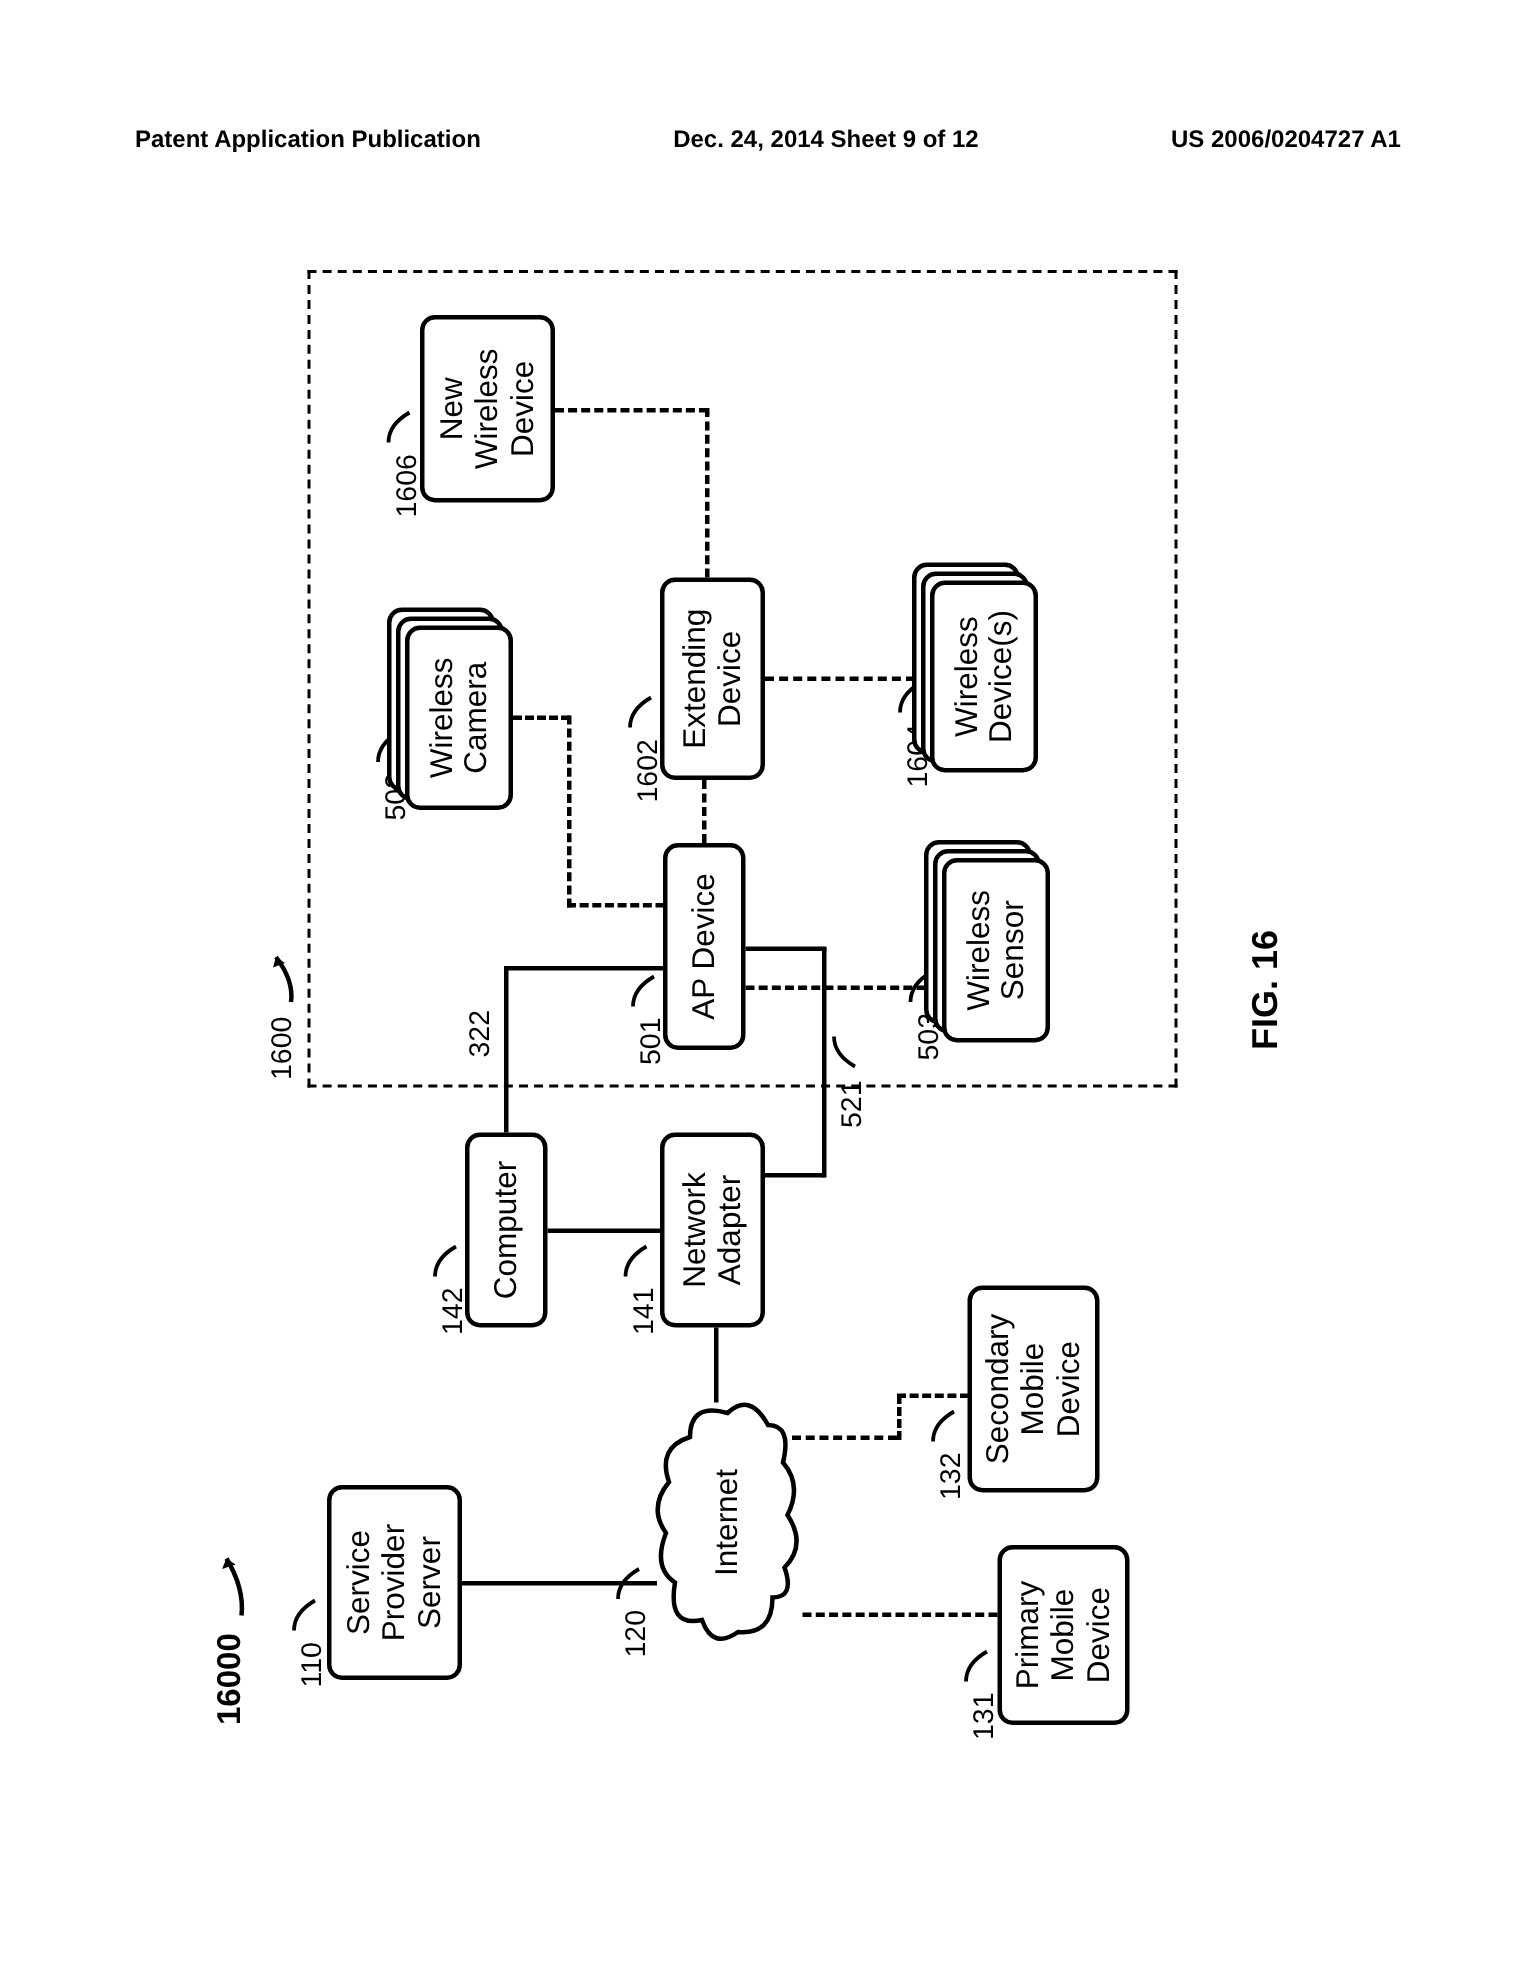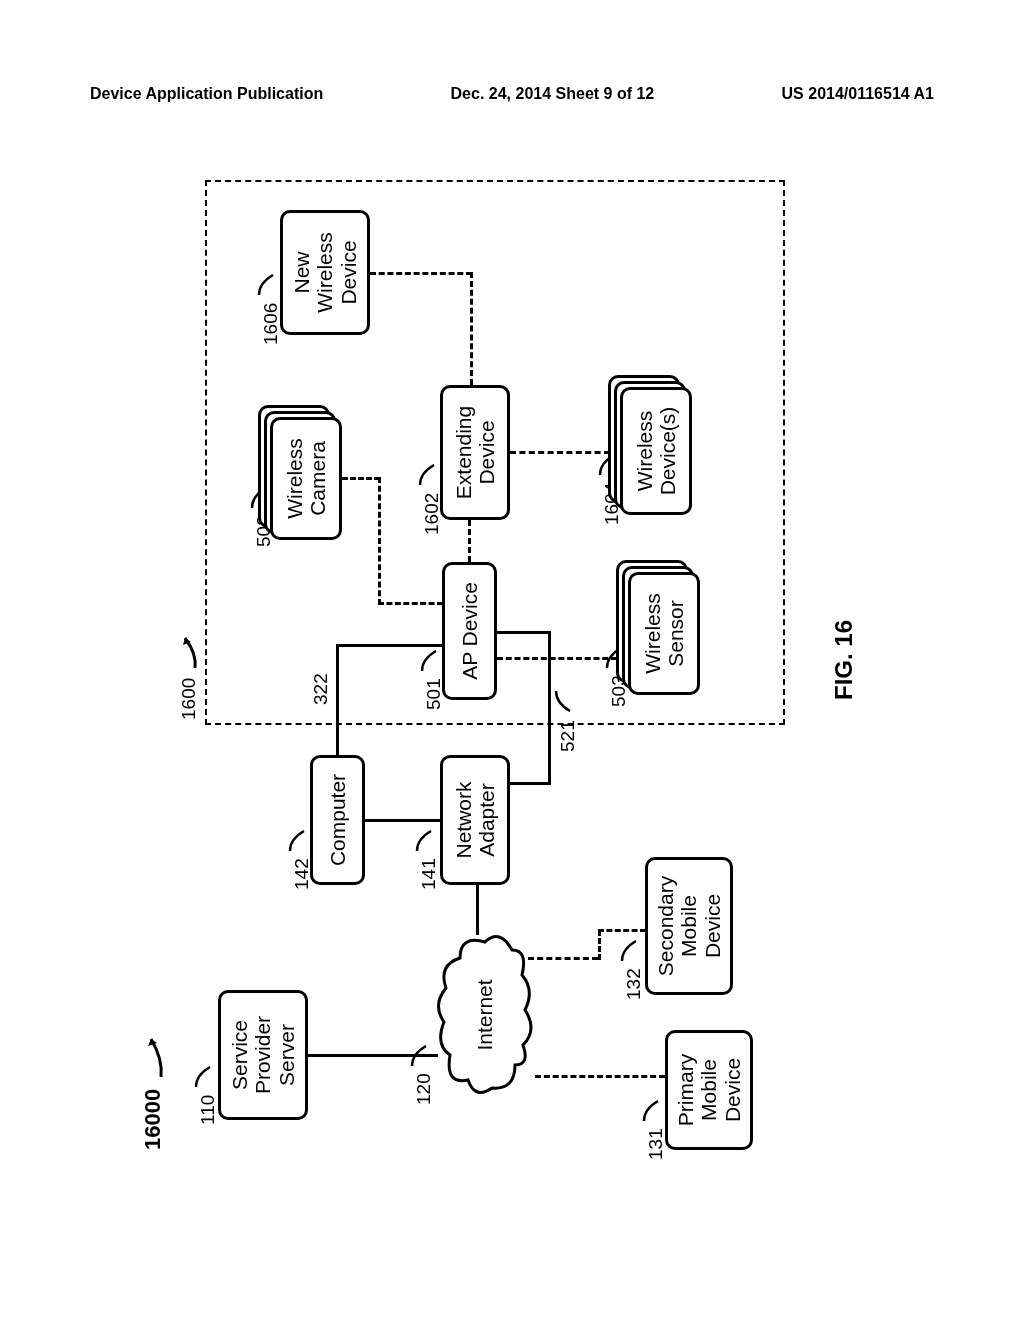--- a/index.html
+++ b/index.html
@@ -107,23 +107,23 @@
   font-weight: bold;
   font-size: 24px;
 }
 .reflabel svg.hook { width: 26px; height: 20px; }
 .syslabel { font-weight: bold; font-size: 22px; }
 </style>
 </head>
 <body>
 
 <div class="header">
-  <div>Device Application Publication</div>
+  <div>Patent Application Publication</div>
   <div>Dec. 24, 2014  Sheet 9 of 12</div>
-  <div>US 2014/0116514 A1</div>
+  <div>US 2006/0204727 A1</div>
 </div>
 
 <div class="page">
 <div class="rotator">
 
   <div class="reflabel syslabel" style="left:10px; top:20px;">
     <span>16000</span>
     <svg width="54" height="22" style="vertical-align:middle;margin-left:4px;">
       <path d="M2 18 Q 20 20 40 8" stroke="#000" stroke-width="3" fill="none"></path>
       <path d="M40 8 L33 5 L36 14 Z" fill="#000"></path>

